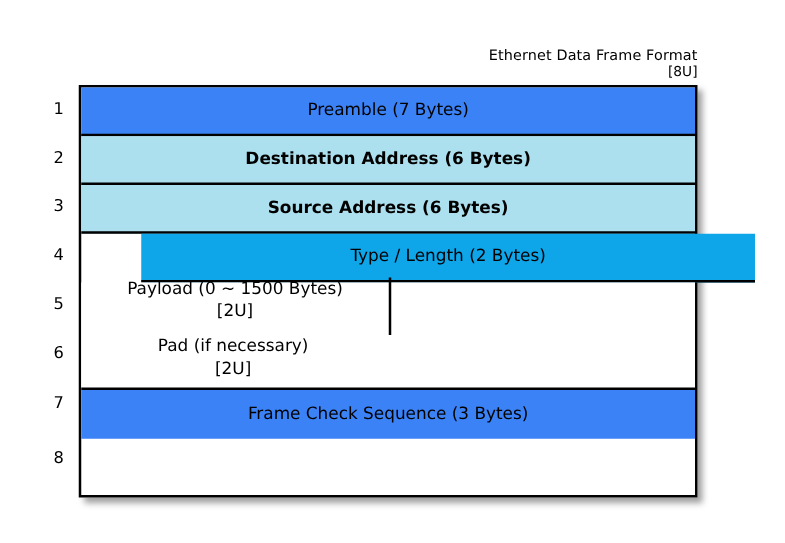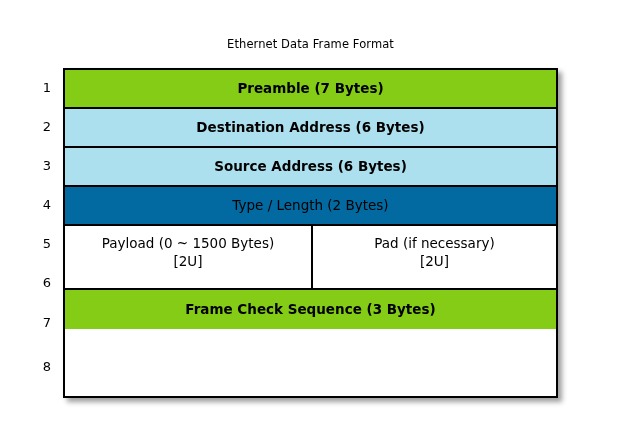--- a/index.html
+++ b/index.html
@@ -15,21 +15,21 @@
     overflow: hidden;
     position: relative;
   }
 
   
   #title-block {
     position: absolute;
     left: 63px;
     top: 38px;
     width: 495px;
-    text-align: center;
+    text-align: right;
     line-height: 1.18;
   }
   #title-main {
     font-size: 11.5px;
     letter-spacing: 0.1px;
     white-space: nowrap;
   }
   #title-sub {
     font-size: 11px;
     white-space: nowrap;
@@ -72,22 +72,23 @@
     justify-content: center;
     width: 100%;
   }
   .frame-row.last {
     border-bottom: none;
   }
   .frame-row.single {
     height: 39px;
   }
   .frame-row.double {
-    height: 64px;
+    height: 86px;
     align-items: stretch;
+    flex-direction: column;
   }
   .cell-label {
     font-size: 13.5px;
     line-height: 1.35;
     text-align: center;
     white-space: nowrap;
   }
   .split-cell {
     display: flex;
     align-items: center;
@@ -102,30 +103,31 @@
   }
   #pad-cell {
     width: 49.5%;
     padding-bottom: 10px;
   }
   .cell-sub {
     display: block;
   }
 
   
-  .fill-gray   { background: #84cc16; font-weight: bold; }
+  .fill-gray   { background: #3b82f6; }
   .fill-blue   { background: #ade0ef; font-weight: bold; }
-  .fill-yellow { background: #0369a1; }
+  .fill-yellow { background: #0ea5e9; margin-left: 48px; }
   .fill-white  { background: #ffffff; }
 </style>
 </head>
 <body>
 
 <div id="title-block">
   <div id="title-main">Ethernet Data Frame Format</div>
+  <div id="title-sub">[8U]</div>
 </div>
 
 <div id="row-numbers">
   <div class="row-number" style="top:13px">1</div>
   <div class="row-number" style="top:52px">2</div>
   <div class="row-number" style="top:91px">3</div>
   <div class="row-number" style="top:130px">4</div>
   <div class="row-number" style="top:169px">5</div>
   <div class="row-number" style="top:208px">6</div>
   <div class="row-number" style="top:248px">7</div>

